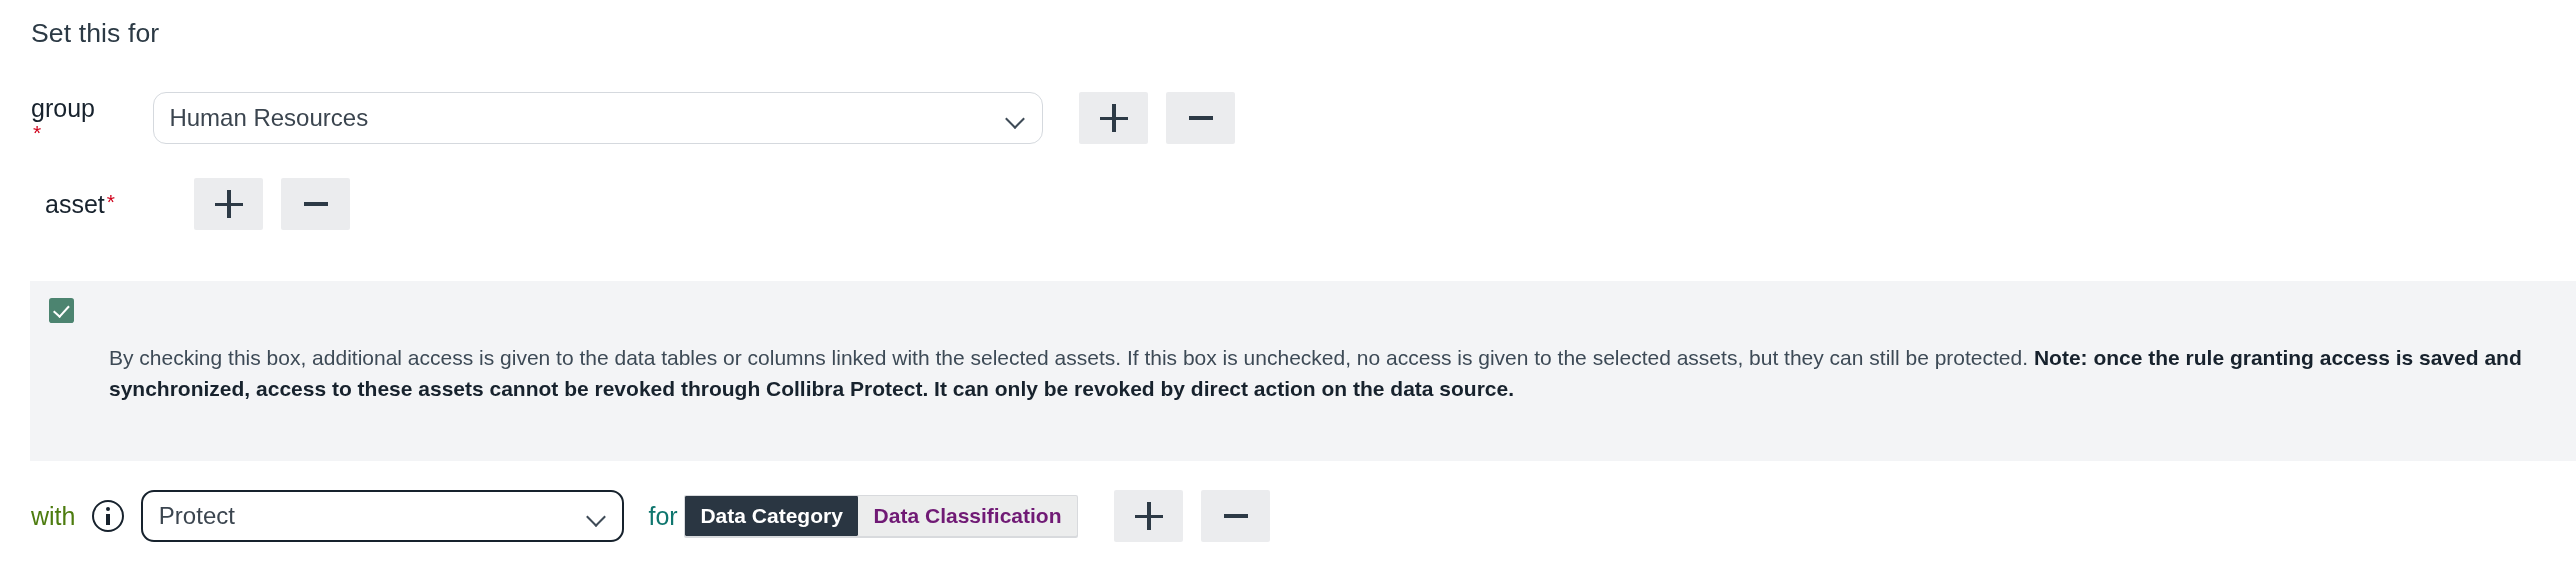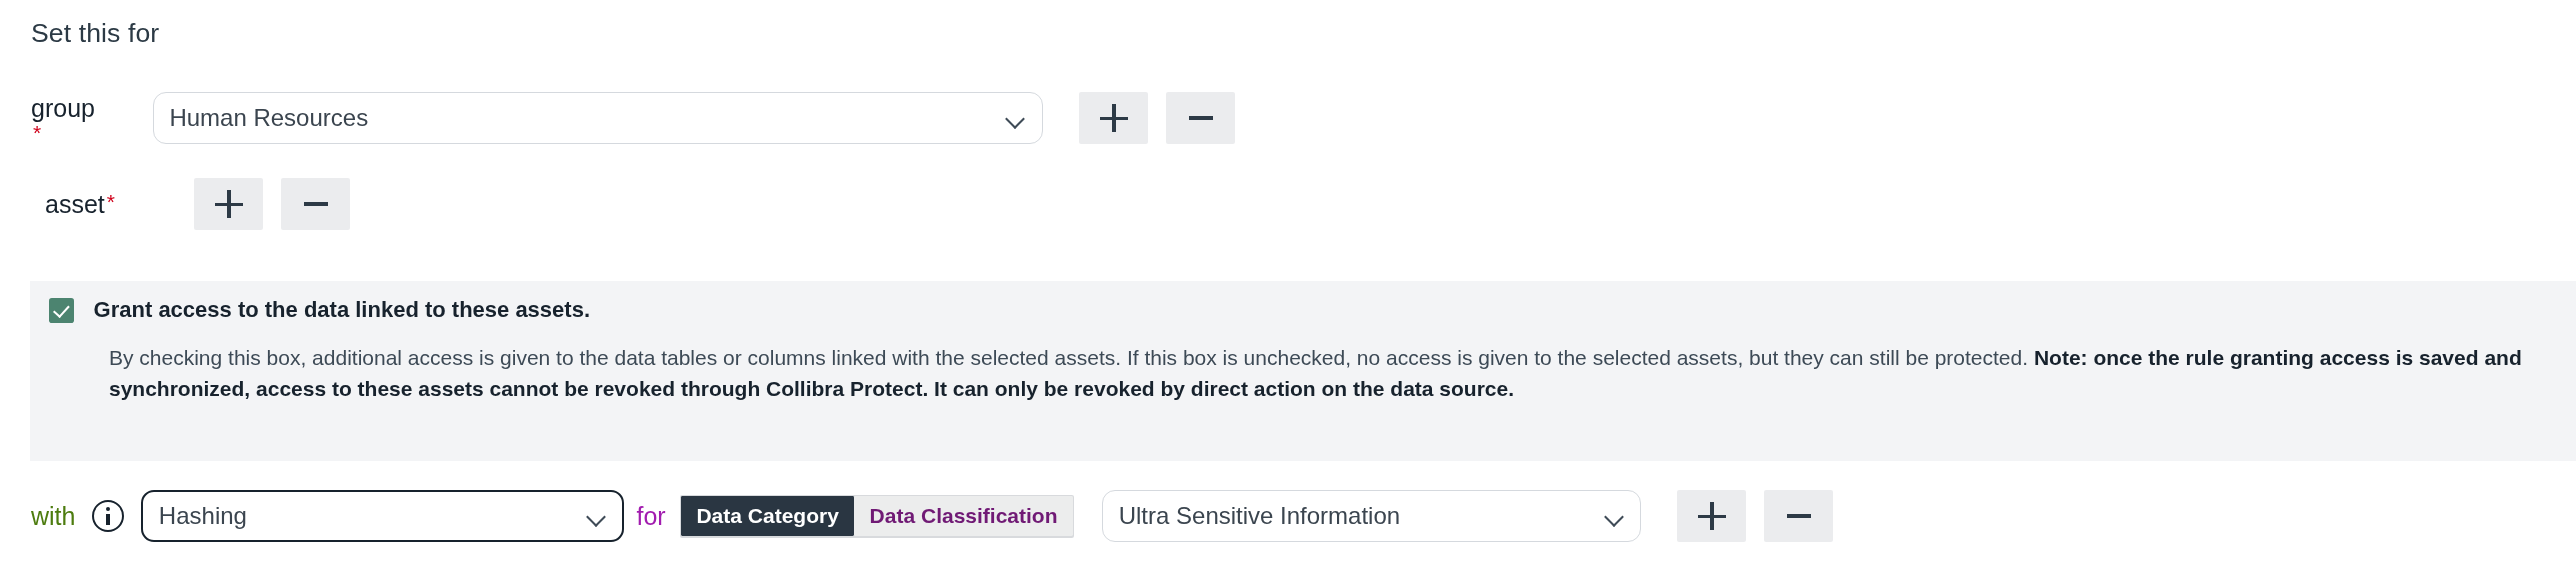--- a/index.html
+++ b/index.html
@@ -211,29 +211,29 @@
     position: absolute;
     left: 11.2px; top: 12px;
     width: 4.2px; height: 10.5px;
     background: #17222d;
   }
   .sel-method {
     margin-left: 17px;
     width: 483px;
   }
   .for-label {
-    margin-left: 12px;
+    margin-left: 24px;
     font-size: 25px;
-    color: #a21caf;
+    color: #0f766e;
     white-space: nowrap;
   }
 
   
   .segmented {
-    margin-left: 14px;
+    margin-left: 6px;
     display: flex;
     background: #d8dadd;
     border-radius: 2.1px;
     padding: 1.4px;
     height: 43px;
     box-sizing: border-box;
   }
   .seg {
     display: flex;
     align-items: center;
@@ -284,43 +284,38 @@
     <span class="plus"></span>
   </button>
   <button class="sq-btn gap-s">
     <span class="minus"></span>
   </button>
 </div>
 
 <div class="grant-panel">
   <div class="grant-head">
     <span class="checkbox"></span>
-    <span class="grant-label">Grant access to the data linked to these assets.</span>
   </div>
   <div class="grant-desc">
     <span>By checking this box, additional access is given to the data tables or columns linked with the selected assets. If this box is unchecked, no access is given to the selected assets, but they can still be protected. </span><b>Note: once the rule granting access is saved and synchronized, access to these assets cannot be revoked through Collibra Protect. It can only be revoked by direct action on the data source.</b>
   </div>
 </div>
 
 <div class="row-with">
   <span class="with-label">with</span>
   <span class="info-icon"></span>
   <div class="select sel-method focused">
-    <span>Hashing</span>
+    <span>Protect</span>
     <span class="caret"></span>
   </div>
   <span class="for-label">for</span>
   <div class="segmented">
     <div class="seg active">Data Category</div>
     <div class="seg inactive">Data Classification</div>
   </div>
-  <div class="select sel-value">
-    <span>Ultra Sensitive Information</span>
-    <span class="caret"></span>
-  </div>
   <button class="sq-btn gap-l">
     <span class="plus"></span>
   </button>
   <button class="sq-btn gap-s">
     <span class="minus"></span>
   </button>
 </div>
 
 
 </body></html>

